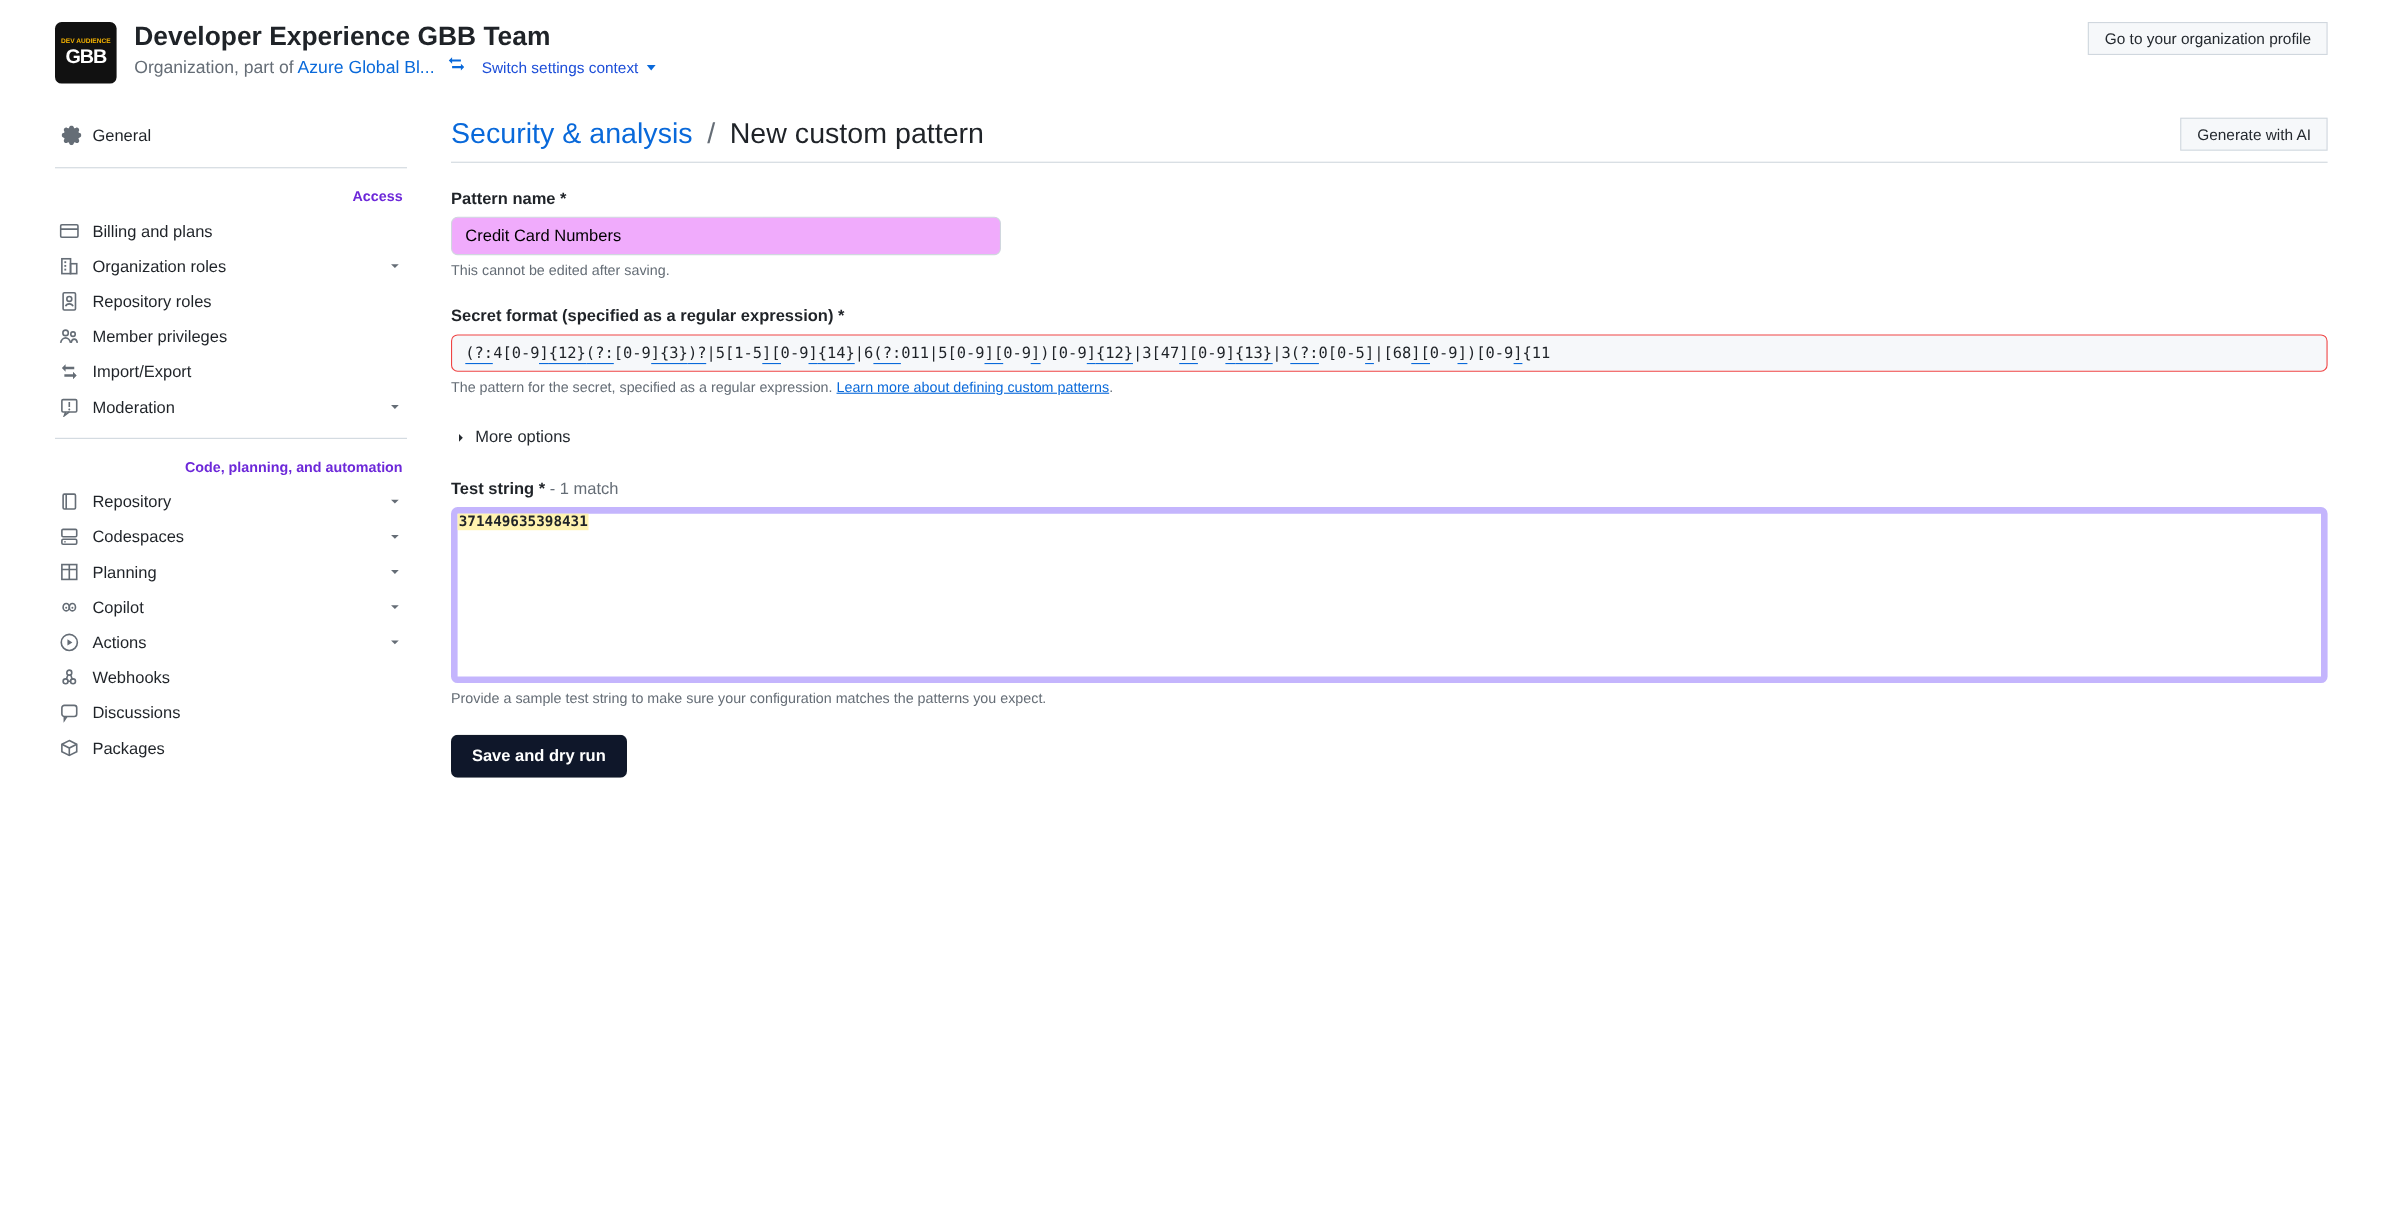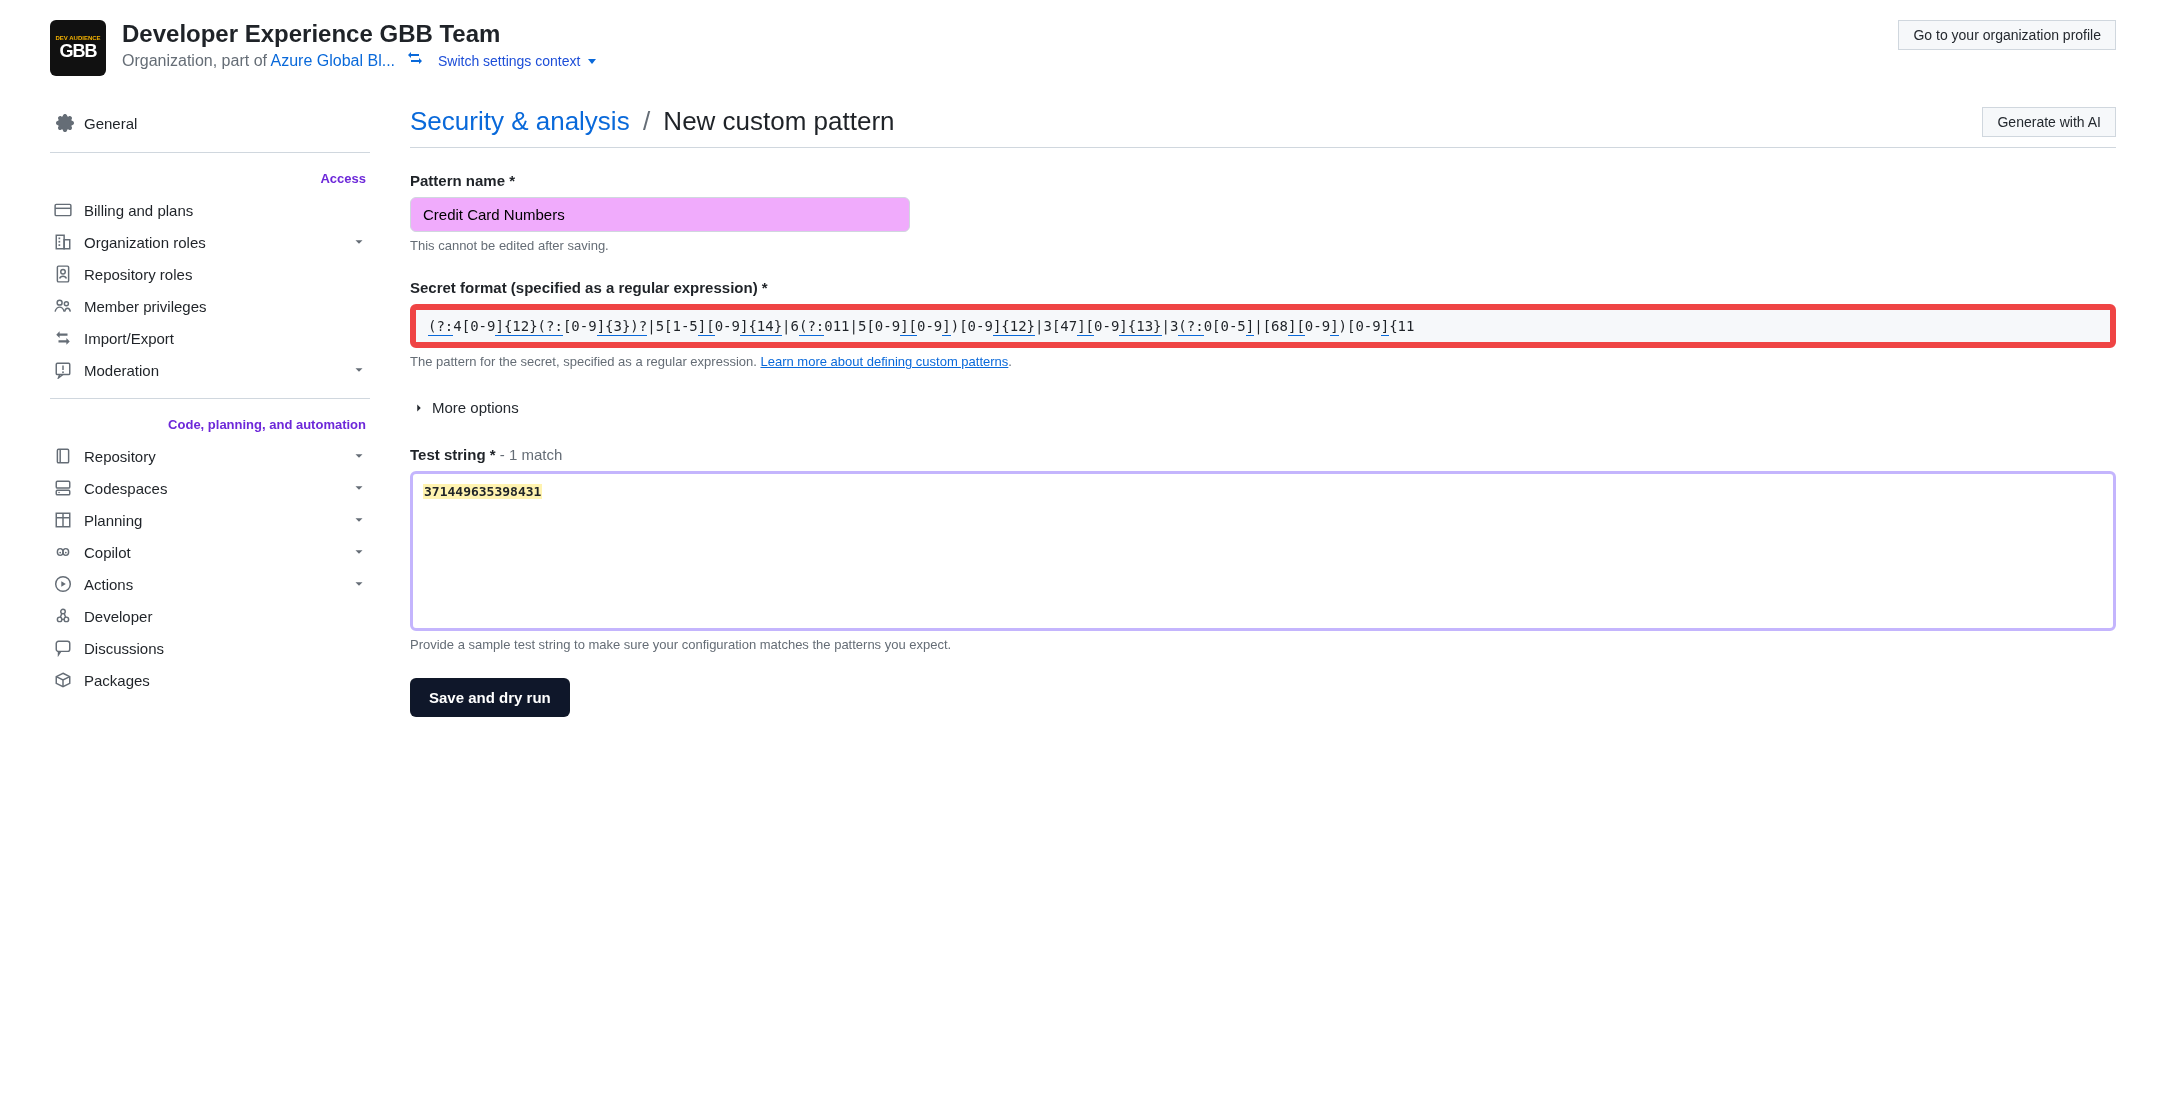--- a/index.html
+++ b/index.html
@@ -59,33 +59,33 @@
   .form-group { margin-bottom: 26px; }
   .label { font-size: 15px; font-weight:600; display:block; margin-bottom:8px; }
   .hint { font-size: 13px; color:#656d76; margin-top:6px; }
   .hint a { color:#0969da; text-decoration: underline; }
   .text-input {
     width: 500px; max-width:100%; padding: 8px 12px; font-size:15px;
     border: 1px solid #d0d7de; border-radius:6px; background:#f0abfc;
   }
   .regex-input {
     width: 100%; padding: 8px 12px; font-family: ui-monospace, SFMono-Regular, Menlo, monospace;
-    font-size: 14px; border: 6px solid #ef4444; border-radius:6px; background:#f6f8fa;
+    font-size: 14px; border: 1px solid #ef4444; border-radius:6px; background:#f6f8fa;
     white-space: nowrap; overflow-x: auto;
   }
   .regex-display { font-family: ui-monospace, SFMono-Regular, Menlo, monospace; font-size:14px; }
   .regex-display .u { border-bottom: 1px solid #0969da; padding-bottom:1px; }
   
   .more-options { display:flex; align-items:center; gap:6px; font-size:15px; color:#24292f; cursor:pointer; padding:4px 2px;}
   .more-options .chev-r { width:14px; height:14px; }
 
   .test-label .muted { color:#656d76; font-weight:400;}
   .test-area {
-    width:100%; min-height: 160px; border:3px solid #c4b5fd; border-radius:6px;
-    padding:10px; font-family: ui-monospace, SFMono-Regular, Menlo, monospace; font-size:13px;
+    width:100%; min-height: 160px; border:6px solid #c4b5fd; border-radius:6px;
+    padding:0; font-family: ui-monospace, SFMono-Regular, Menlo, monospace; font-size:13px;
     background:#fff;
   }
   .match-highlight { background:#fff3b0; font-weight:600; padding:0 1px;}
 
   .btn-primary {
     background:#0f172a; color:#fff; border:1px solid rgba(27,31,36,.15);
     border-radius:6px; padding: 10px 18px; font-size:15px; font-weight:600; cursor:pointer;
   }
 
   svg { display:block; }
@@ -309,21 +309,21 @@
         <div class="side-item">
           <span class="left">
             <span class="side-icon">
               <svg width="18" height="18" viewBox="0 0 16 16">
                 <circle cx="5" cy="11" r="2" fill="none" stroke="currentColor" stroke-width="1.3"></circle>
                 <circle cx="11" cy="11" r="2" fill="none" stroke="currentColor" stroke-width="1.3"></circle>
                 <circle cx="8" cy="4" r="2" fill="none" stroke="currentColor" stroke-width="1.3"></circle>
                 <path d="M7 5.5L5.5 9.5M9 5.5l1.5 4M6.5 11h3" fill="none" stroke="currentColor" stroke-width="1.3"></path>
               </svg>
             </span>
-            <span>Developer</span>
+            <span>Webhooks</span>
           </span>
         </div>
         <div class="side-item">
           <span class="left">
             <span class="side-icon">
               <svg width="18" height="18" viewBox="0 0 16 16">
                 <rect x="2" y="2" width="12" height="9" rx="2" fill="none" stroke="currentColor" stroke-width="1.3"></rect>
                 <path d="M6 11l-2 3v-3" fill="none" stroke="currentColor" stroke-width="1.3"></path>
               </svg>
             </span>

